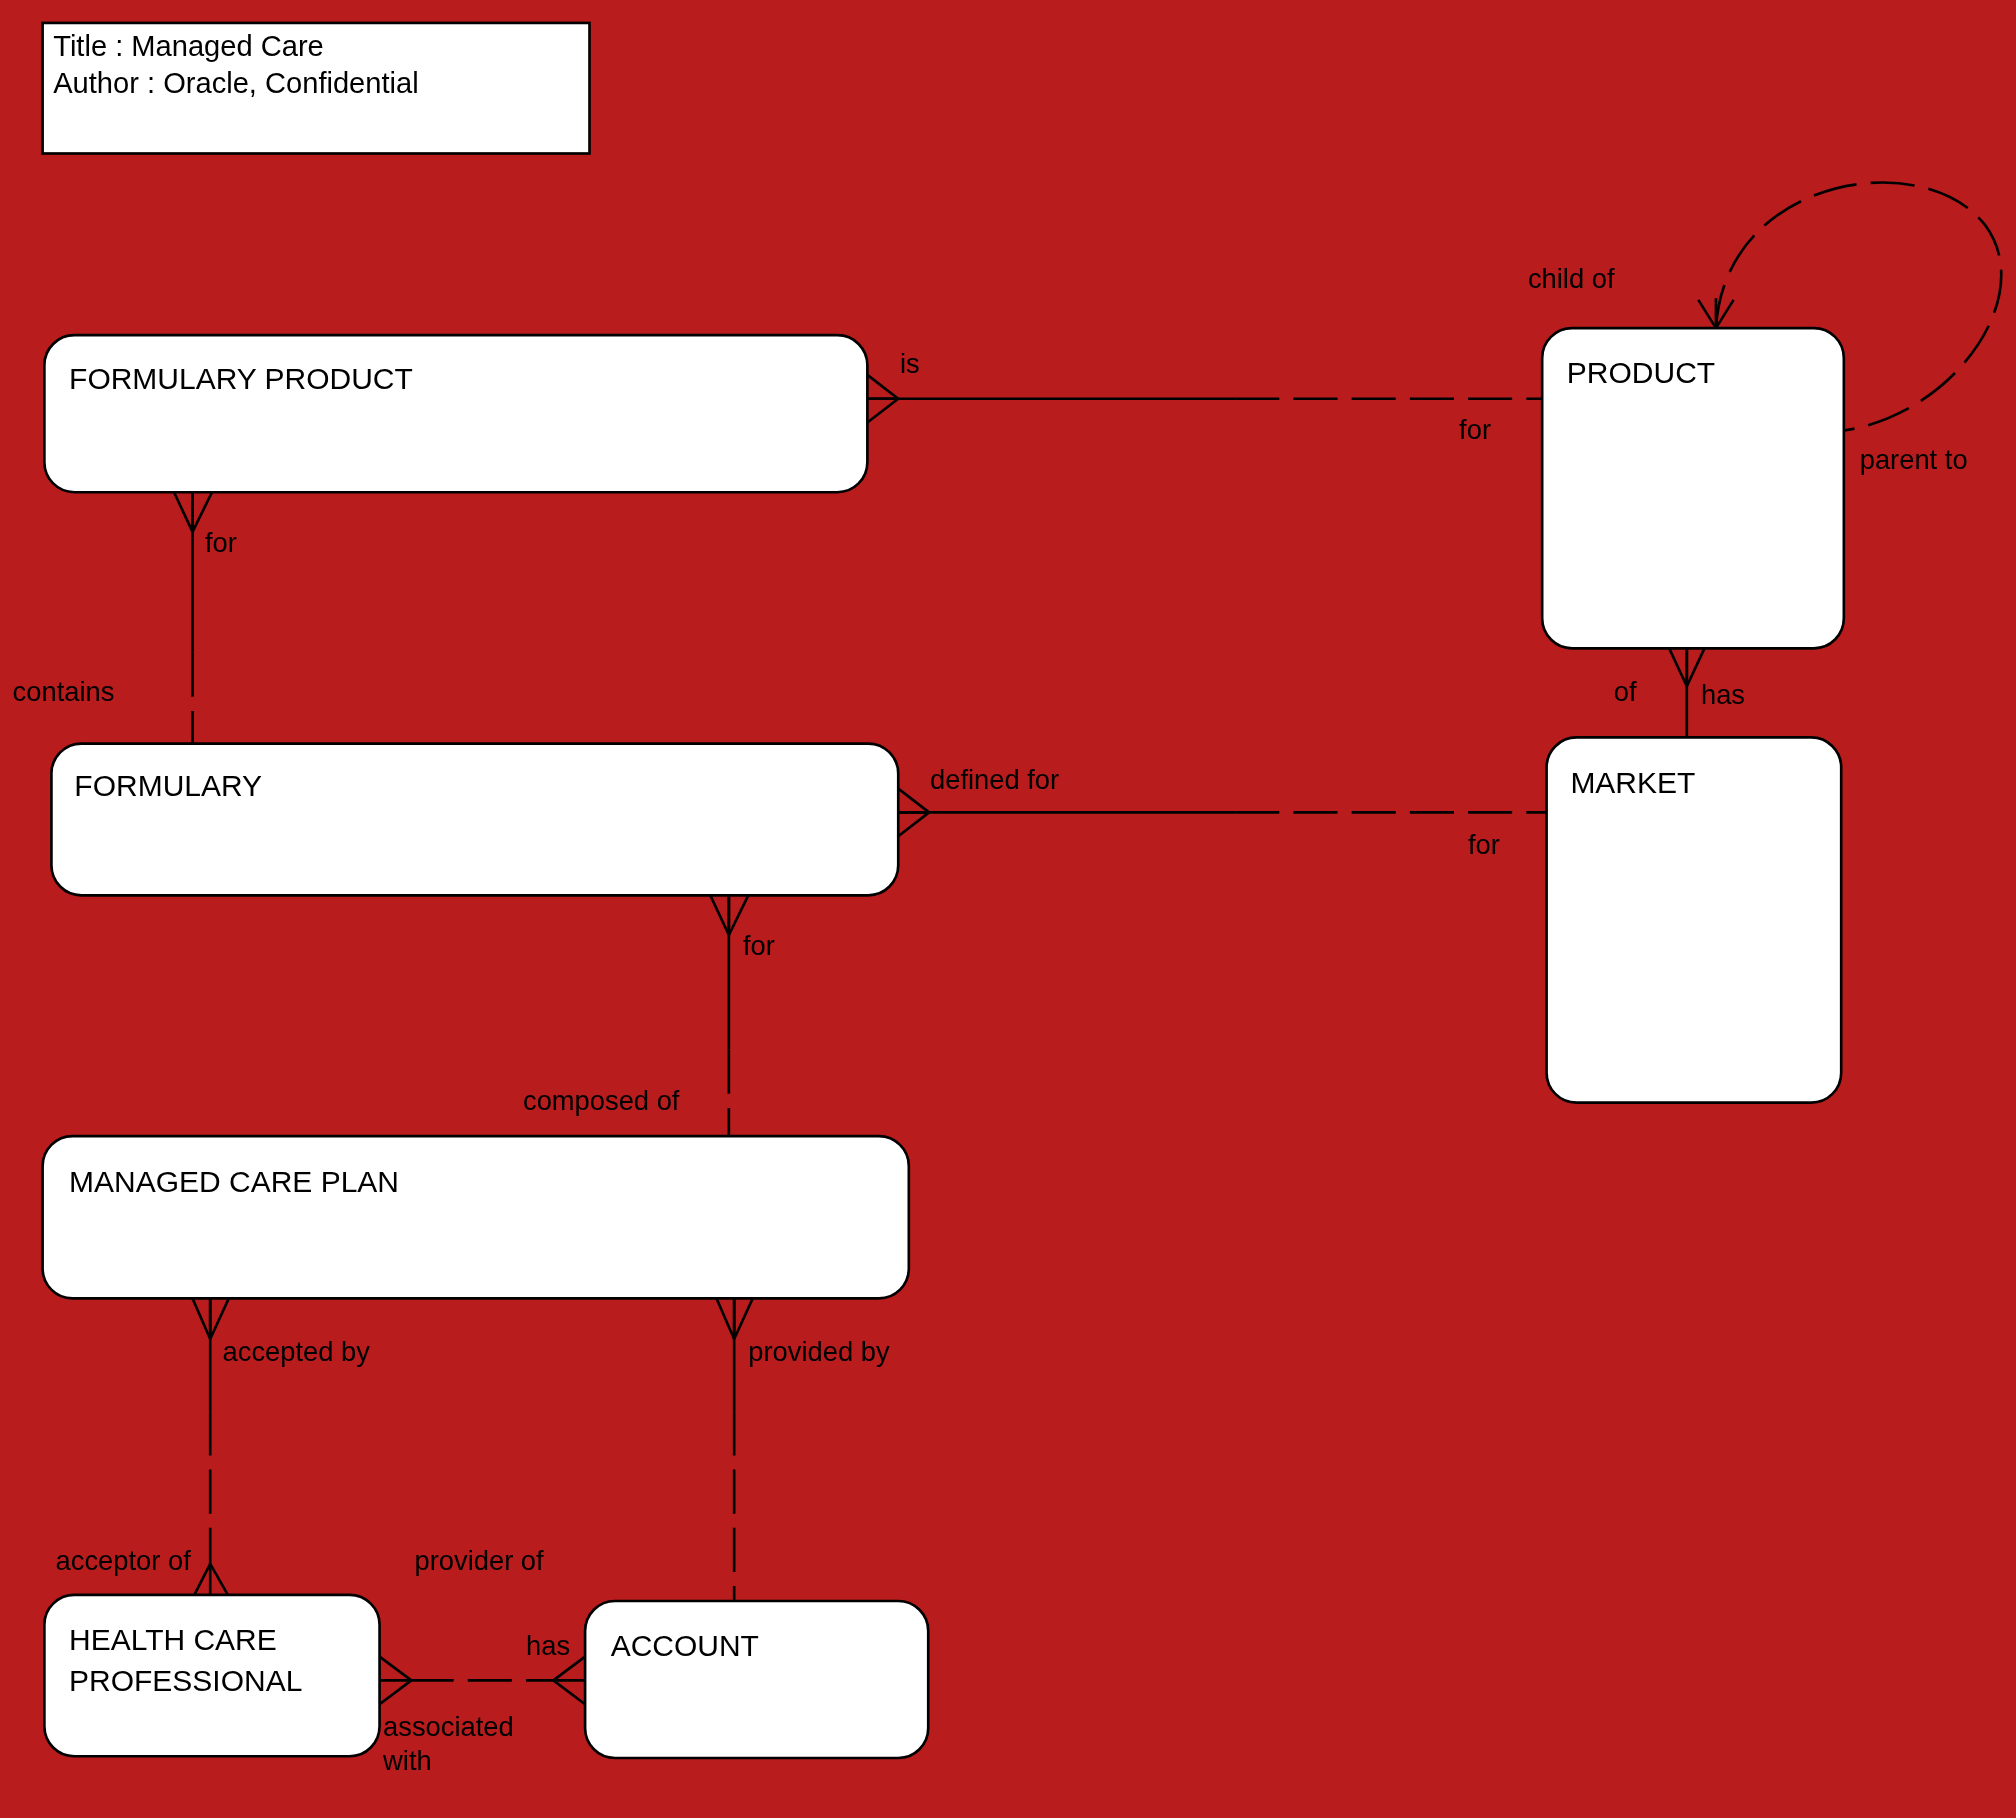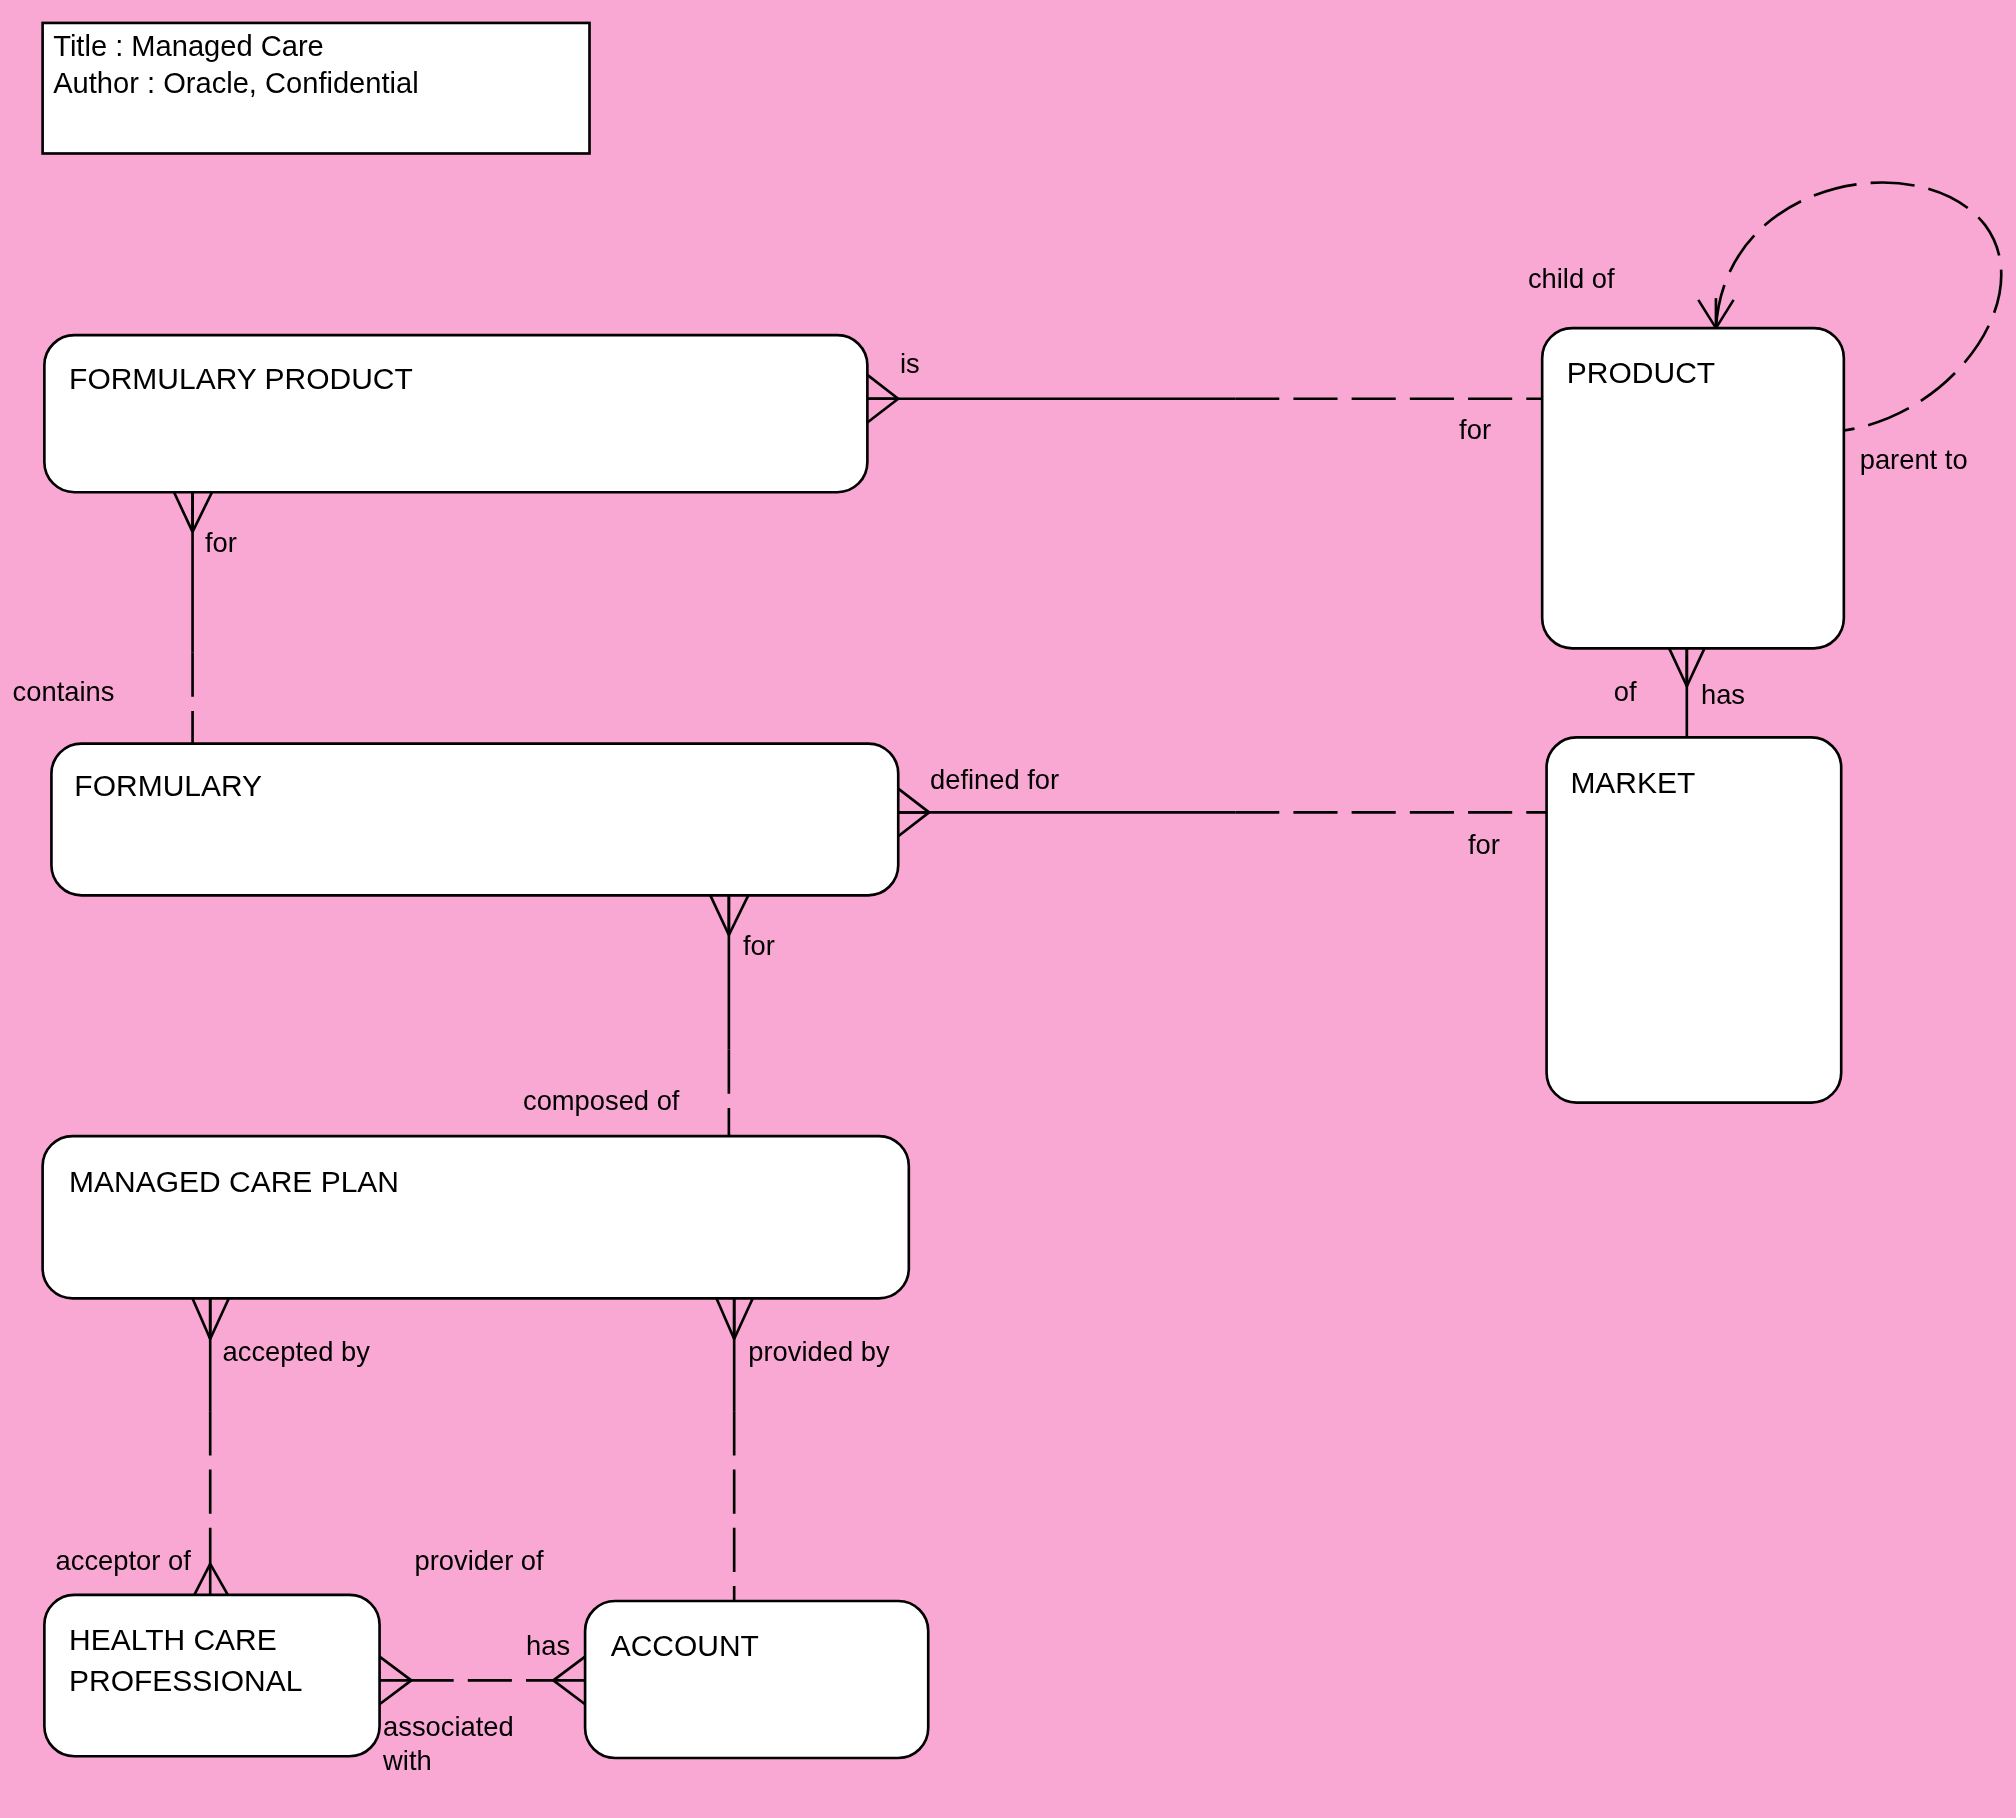--- a/index.html
+++ b/index.html
@@ -7,21 +7,21 @@
     padding: 0;
     background: #ffffff;
   }
   body {
     font-family: "Liberation Sans", sans-serif;
   }
   #diagram-root {
     position: relative;
     width: 2017px;
     height: 1818px;
-    background: #f9a8d4;
+    background: #b91c1c;
     overflow: hidden;
   }
   svg.er-canvas {
     position: absolute;
     top: 0;
     left: 0;
     width: 2017px;
     height: 1818px;
     display: block;
   }

